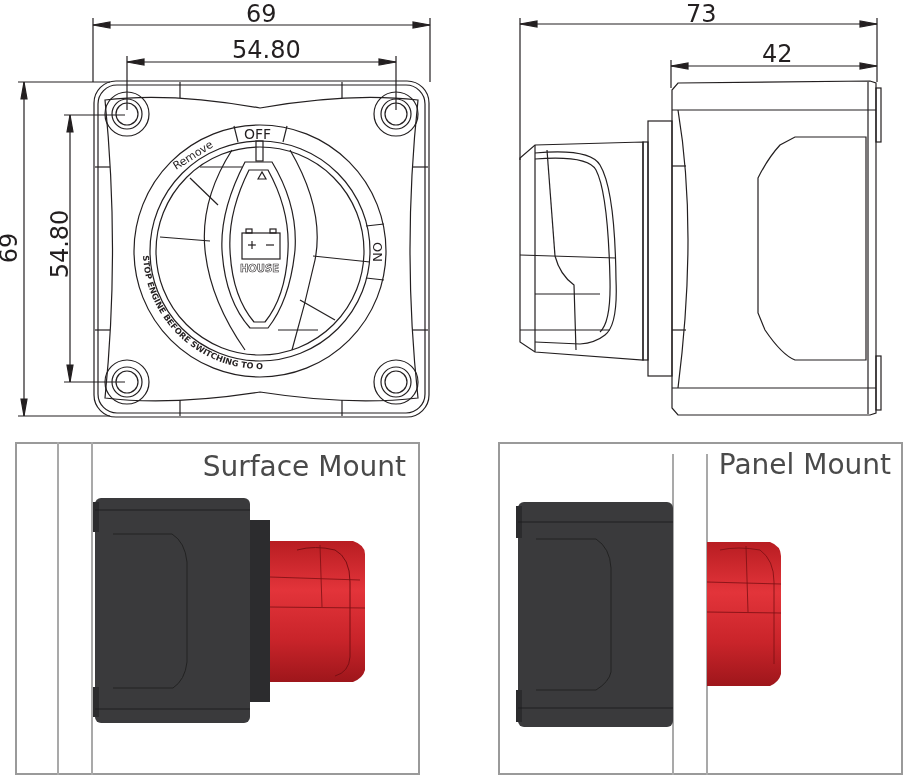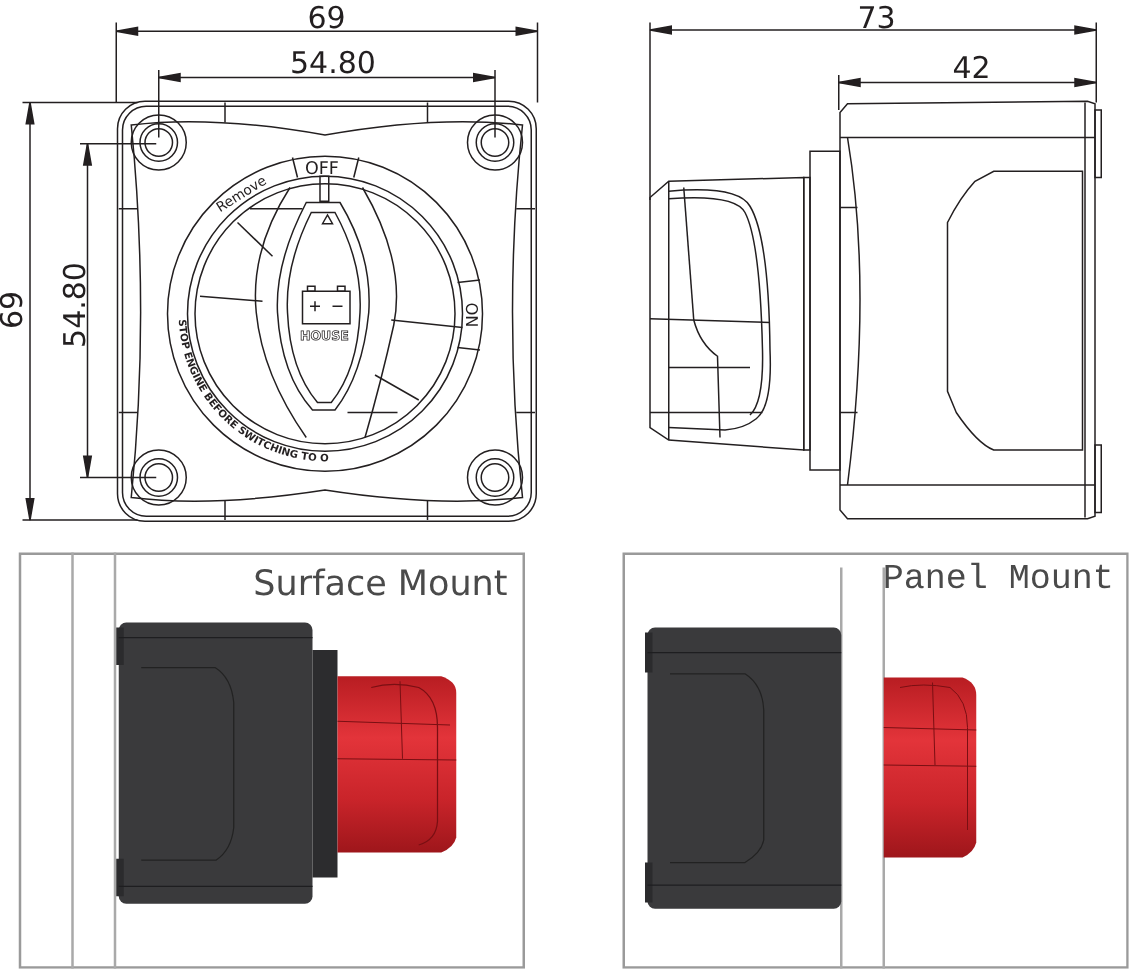--- a/index.html
+++ b/index.html
@@ -199,21 +199,21 @@
     </defs>
     <path d="M255,99 L338,99 Q350,103 350,112 L350,228 Q348,236 338,240 L255,240 Z" fill="url(#redGrad1)"></path>
     <path d="M282,108 Q300,103 320,108 Q335,116 335,140 L335,215 Q334,230 320,234" fill="none" stroke="#7a0f13"></path>
     <line x1="255" y1="135" x2="345" y2="138" stroke="#7a0f13" stroke-width="0.8"></line>
     <line x1="255" y1="165" x2="350" y2="166" stroke="#7a0f13" stroke-width="0.8"></line>
     <line x1="305" y1="103" x2="307" y2="165" stroke="#7a0f13" stroke-width="0.8"></line>
   </svg>
 </div>
 
 <div class="panel" style="left:498px;top:442px;width:405px;height:333px;">
-  <div class="panel-title" style="right:10px;top:4px;font-family:Liberation Mono, monospace;">Panel Mount</div>
+  <div class="panel-title" style="right:10px;top:4px;">Panel Mount</div>
   <svg width="405" height="333" viewBox="0 0 405 333" style="left:-2px;top:-2px;">
     <line x1="175" y1="12" x2="175" y2="333" stroke="#a9a9a9" stroke-width="2"></line>
     <line x1="209" y1="12" x2="209" y2="333" stroke="#a9a9a9" stroke-width="2"></line>
 
     <rect x="20" y="60" width="155" height="225" rx="6" fill="#3a3a3c"></rect>
     <rect x="18" y="64" width="6" height="32" fill="#2b2b2d"></rect>
     <rect x="18" y="248" width="6" height="32" fill="#2b2b2d"></rect>
     <line x1="20" y1="80" x2="175" y2="80" stroke="#1e1e20"></line>
     <line x1="20" y1="266" x2="175" y2="266" stroke="#1e1e20"></line>
     <path d="M38,97 L98,97 Q112,106 113,126 L113,230 Q111,240 98,248 L38,248" fill="none" stroke="#222"></path>

